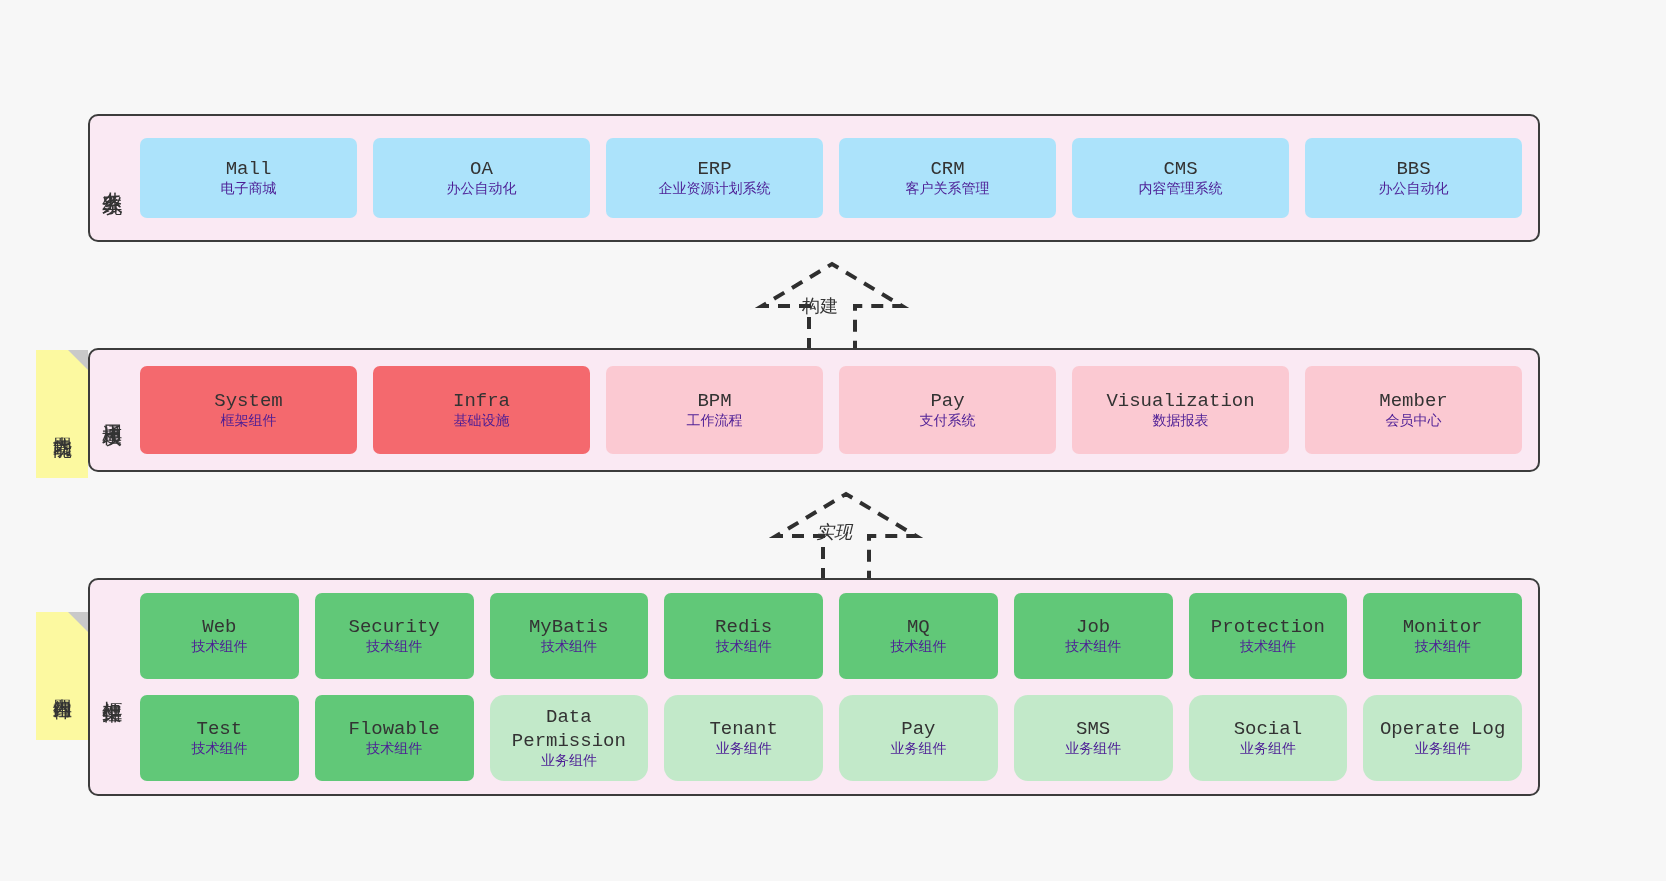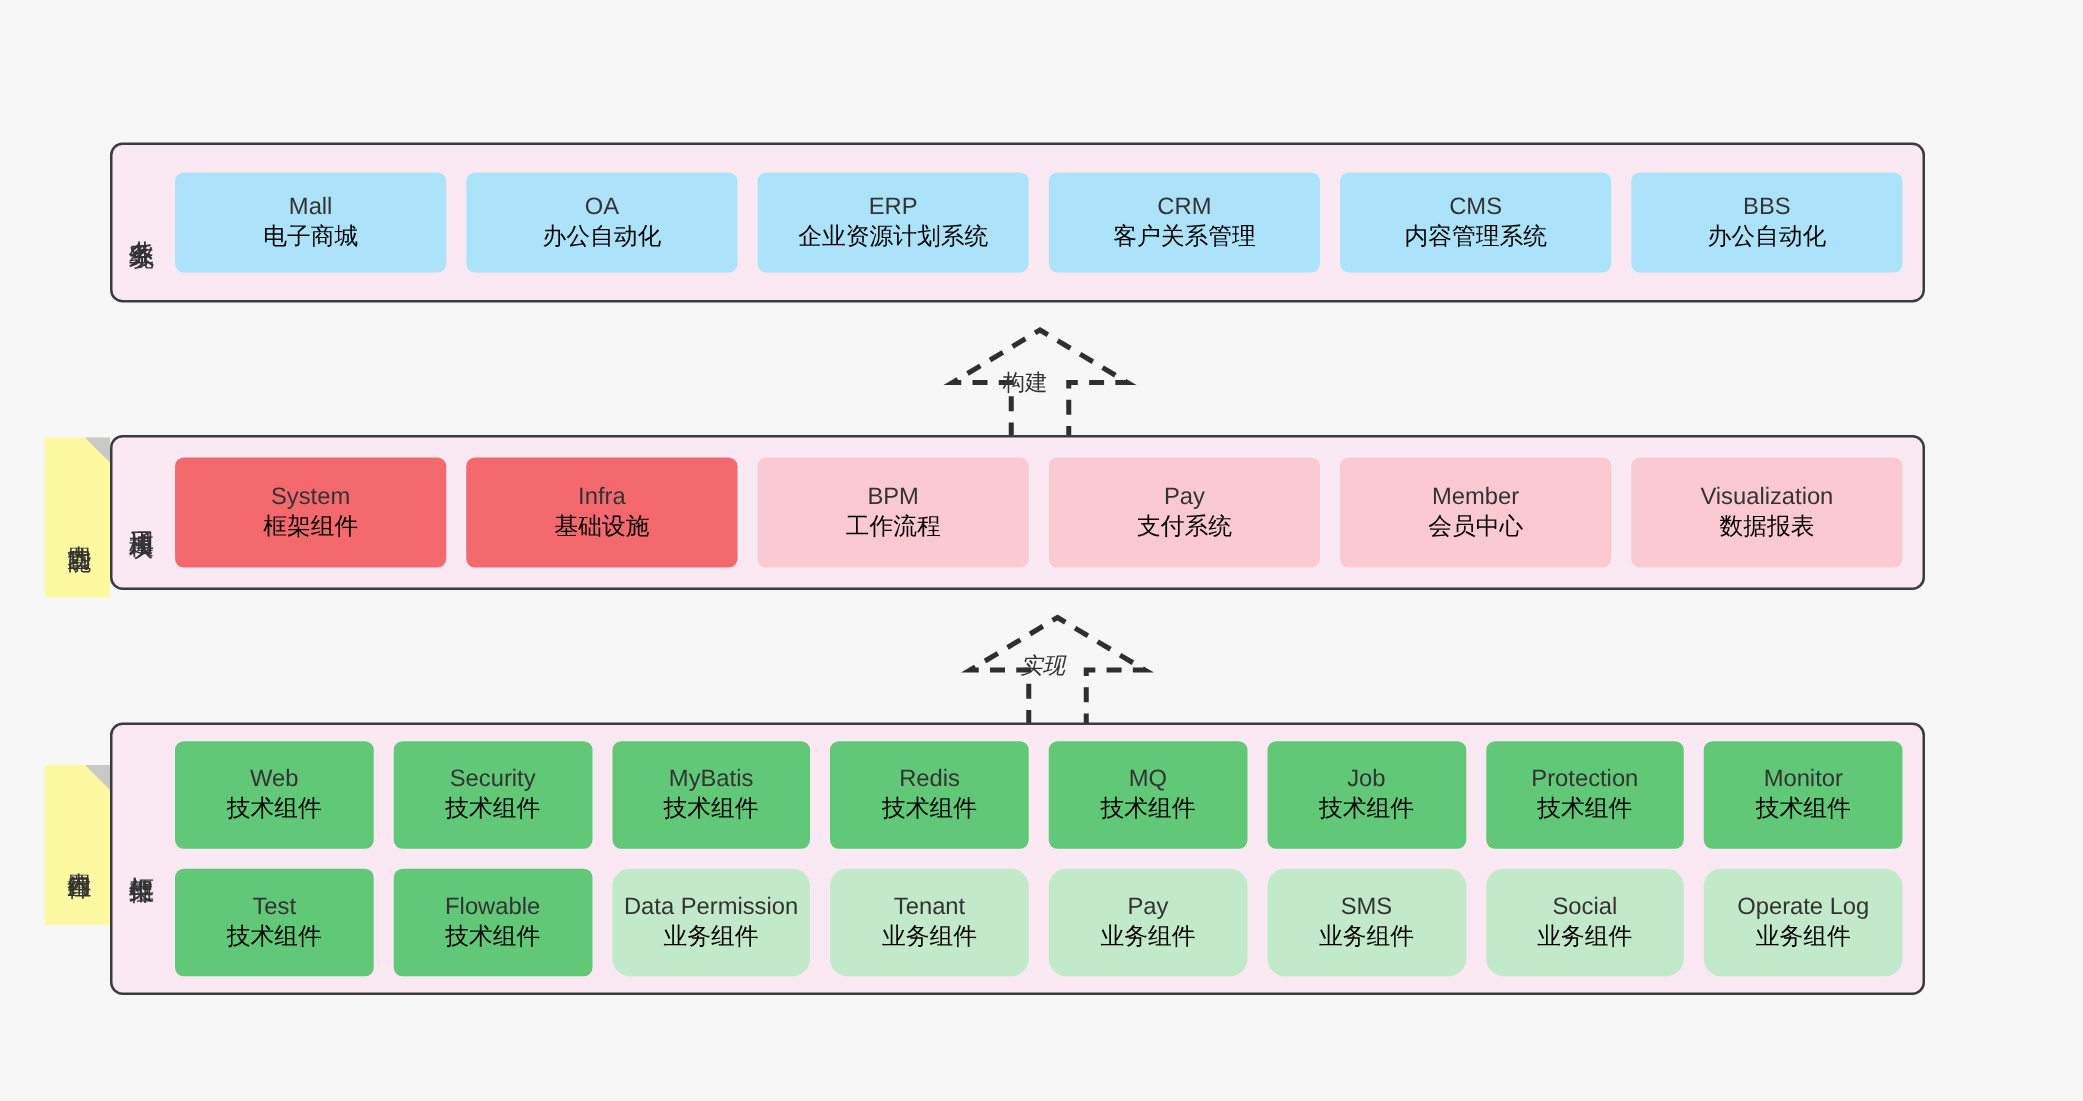--- a/index.html
+++ b/index.html
@@ -71,28 +71,29 @@
     flex: 1 1 0;
     border-radius: 7px;
     display: flex;
     flex-direction: column;
     align-items: center;
     justify-content: center;
     text-align: center;
     box-sizing: border-box;
     padding: 4px 6px;
     line-height: 1.28;
+    font-family: Liberation Mono, monospace;
   }
   .card .t-en {
     font-size: 19px;
     color: #333333;
   }
   .card .t-cn {
-    font-size: 19px;
-    color: #000000;
+    font-size: 14px;
+    color: #4c1d95;
   }
 
   .card.blue   { background: #ace3fb; height: 80px; }
   .card.red    { background: #f4696e; height: 88px; }
   .card.pink   { background: #fbc9d2; height: 88px; }
   .card.green  { background: #61c878; height: 86px; }
   .card.lgreen { background: #c2e9c9; height: 86px; border-radius: 14px; }
 
   
   .note {
@@ -199,26 +200,26 @@
         </div>
         <div class="card pink">
           <span class="t-en">BPM</span>
           <span class="t-cn">工作流程</span>
         </div>
         <div class="card pink">
           <span class="t-en">Pay</span>
           <span class="t-cn">支付系统</span>
         </div>
         <div class="card pink">
+          <span class="t-en">Visualization</span>
+          <span class="t-cn">数据报表</span>
+        </div>
+        <div class="card pink">
           <span class="t-en">Member</span>
           <span class="t-cn">会员中心</span>
-        </div>
-        <div class="card pink">
-          <span class="t-en">Visualization</span>
-          <span class="t-cn">数据报表</span>
         </div>
       </div>
     </div>
   </div>
 
   <div class="arrow" style="left:766px; top:488px; width:160px; height:92px;font-style:italic;">
     <svg width="160" height="92" viewBox="0 0 160 92">
       <path d="M 57 92 L 57 48 L 10 48 L 80 6 L 150 48 L 103 48 L 103 92" fill="none" stroke="#2f2f2f" stroke-width="4" stroke-dasharray="12 9" stroke-linecap="butt" stroke-linejoin="miter"></path>
     </svg>
     <span class="lbl" style="left:50px; top:32px;">实现</span>

